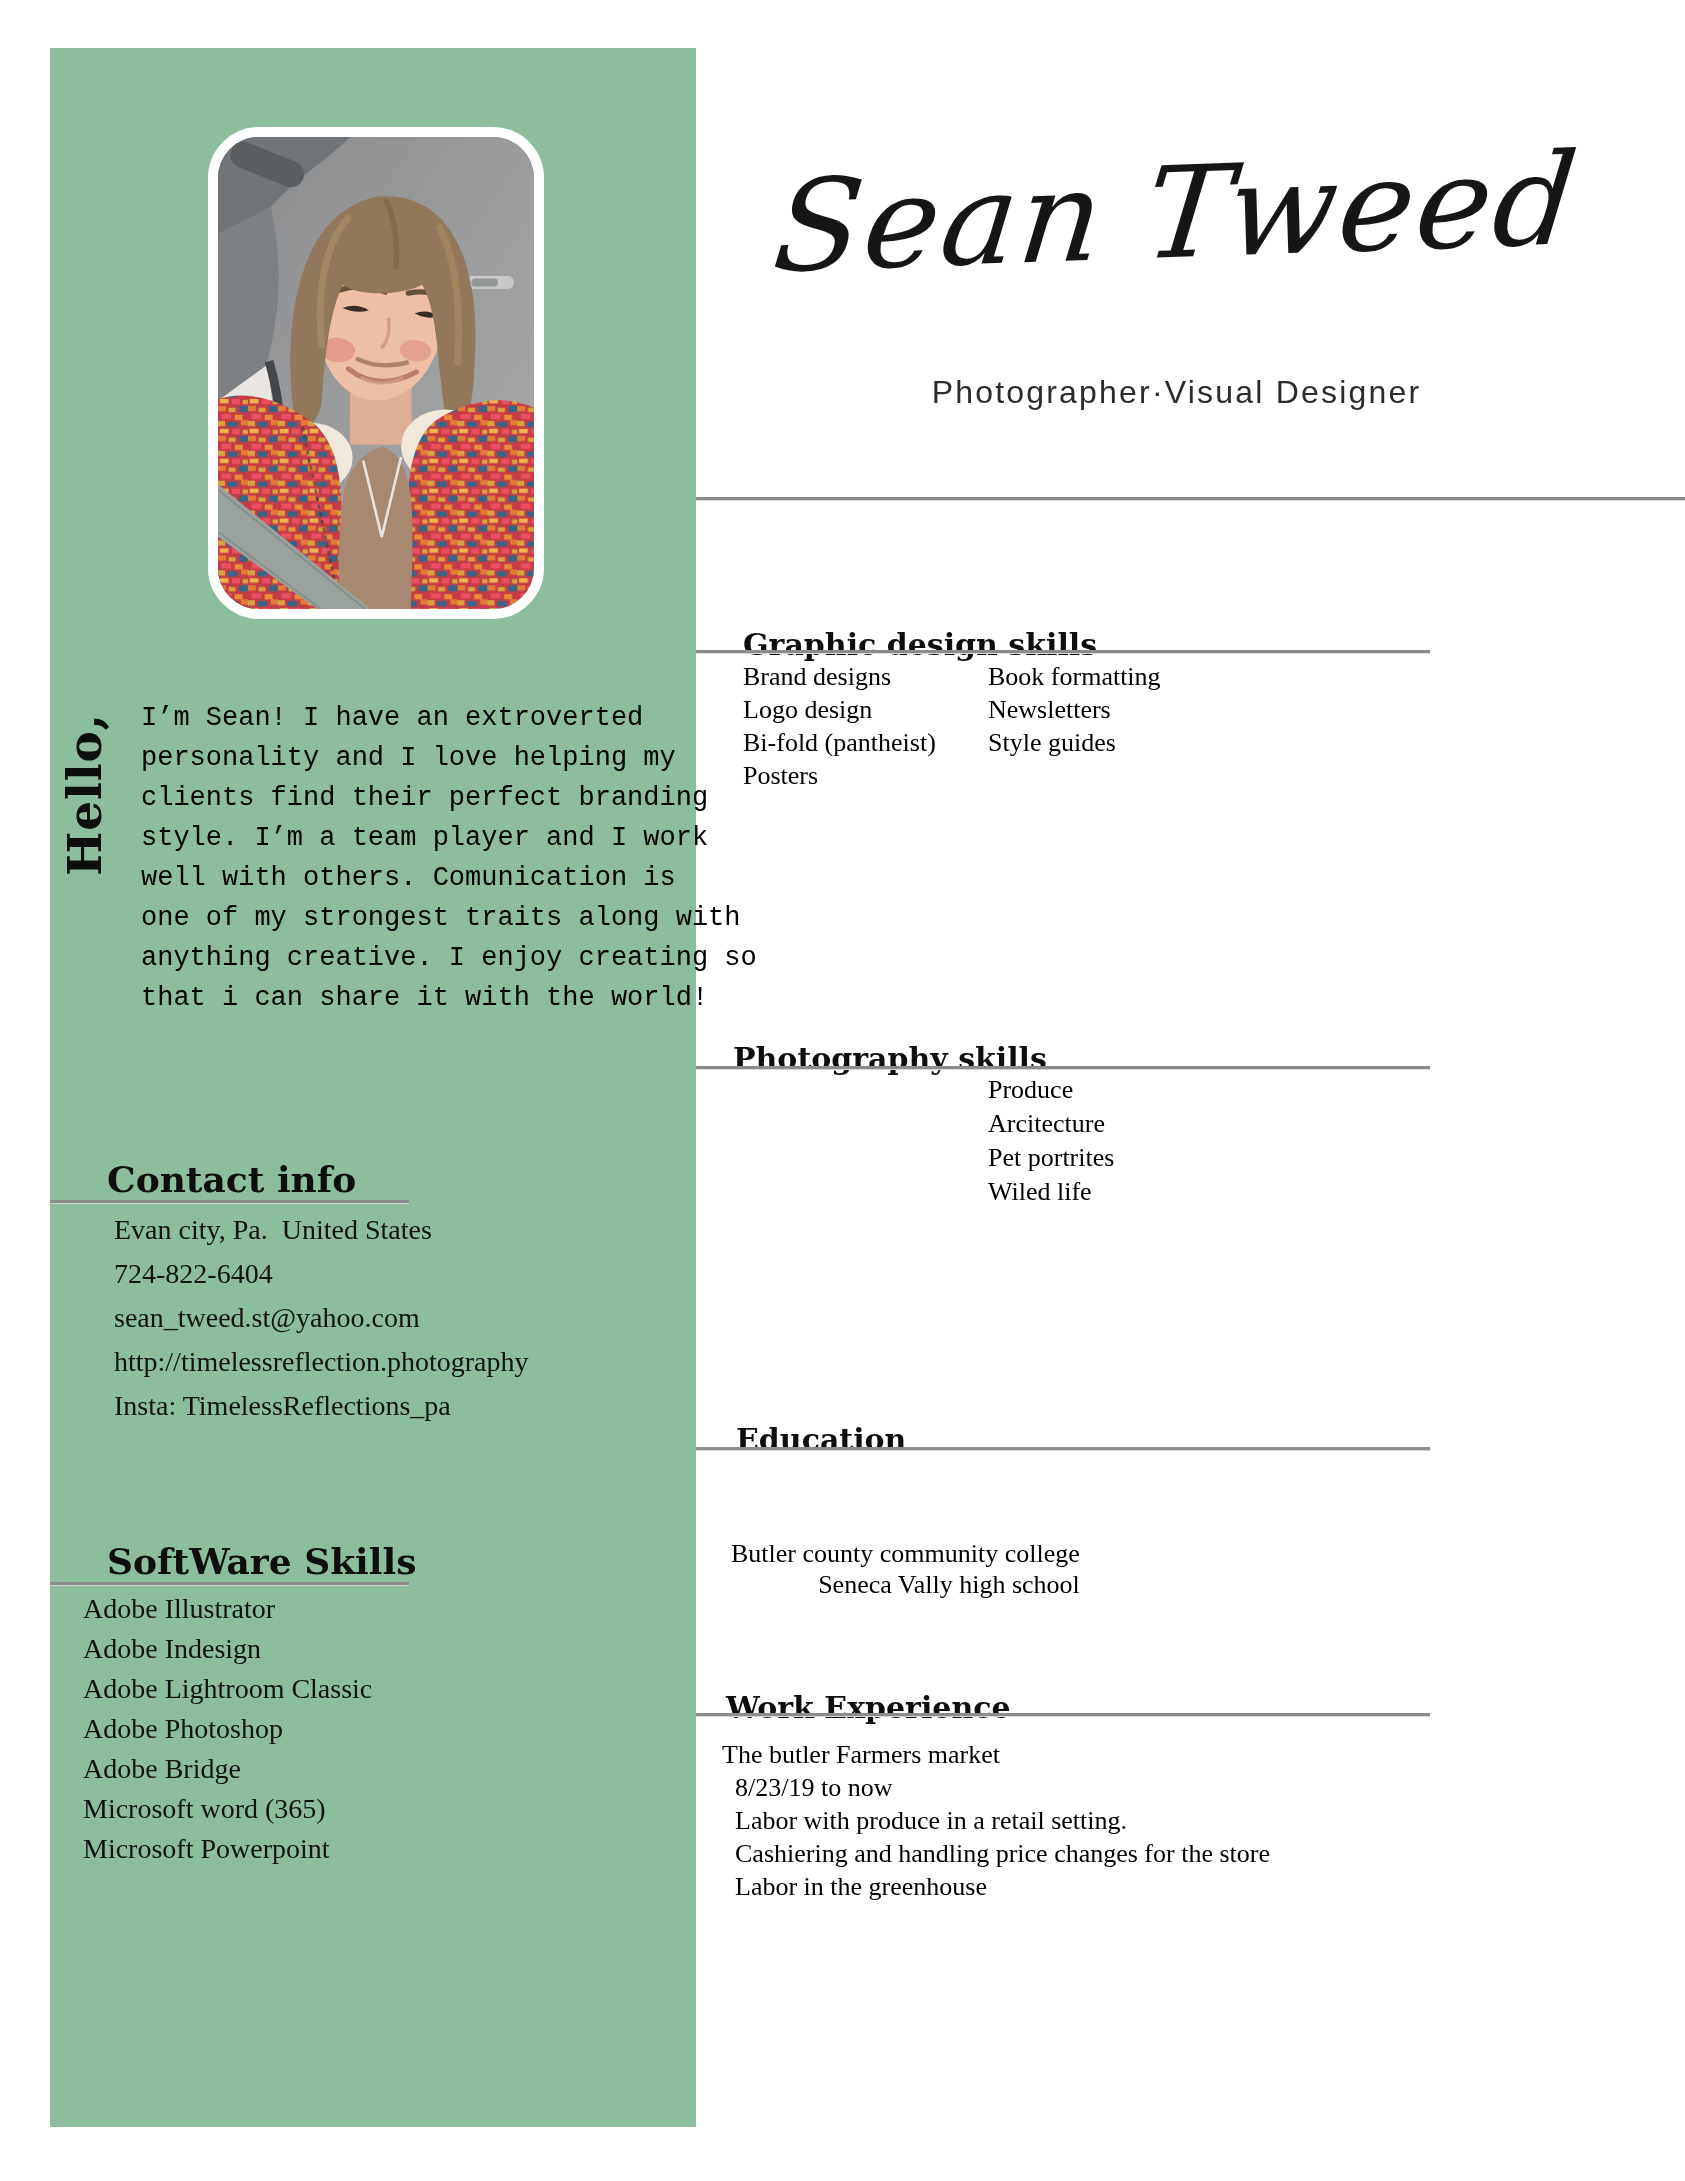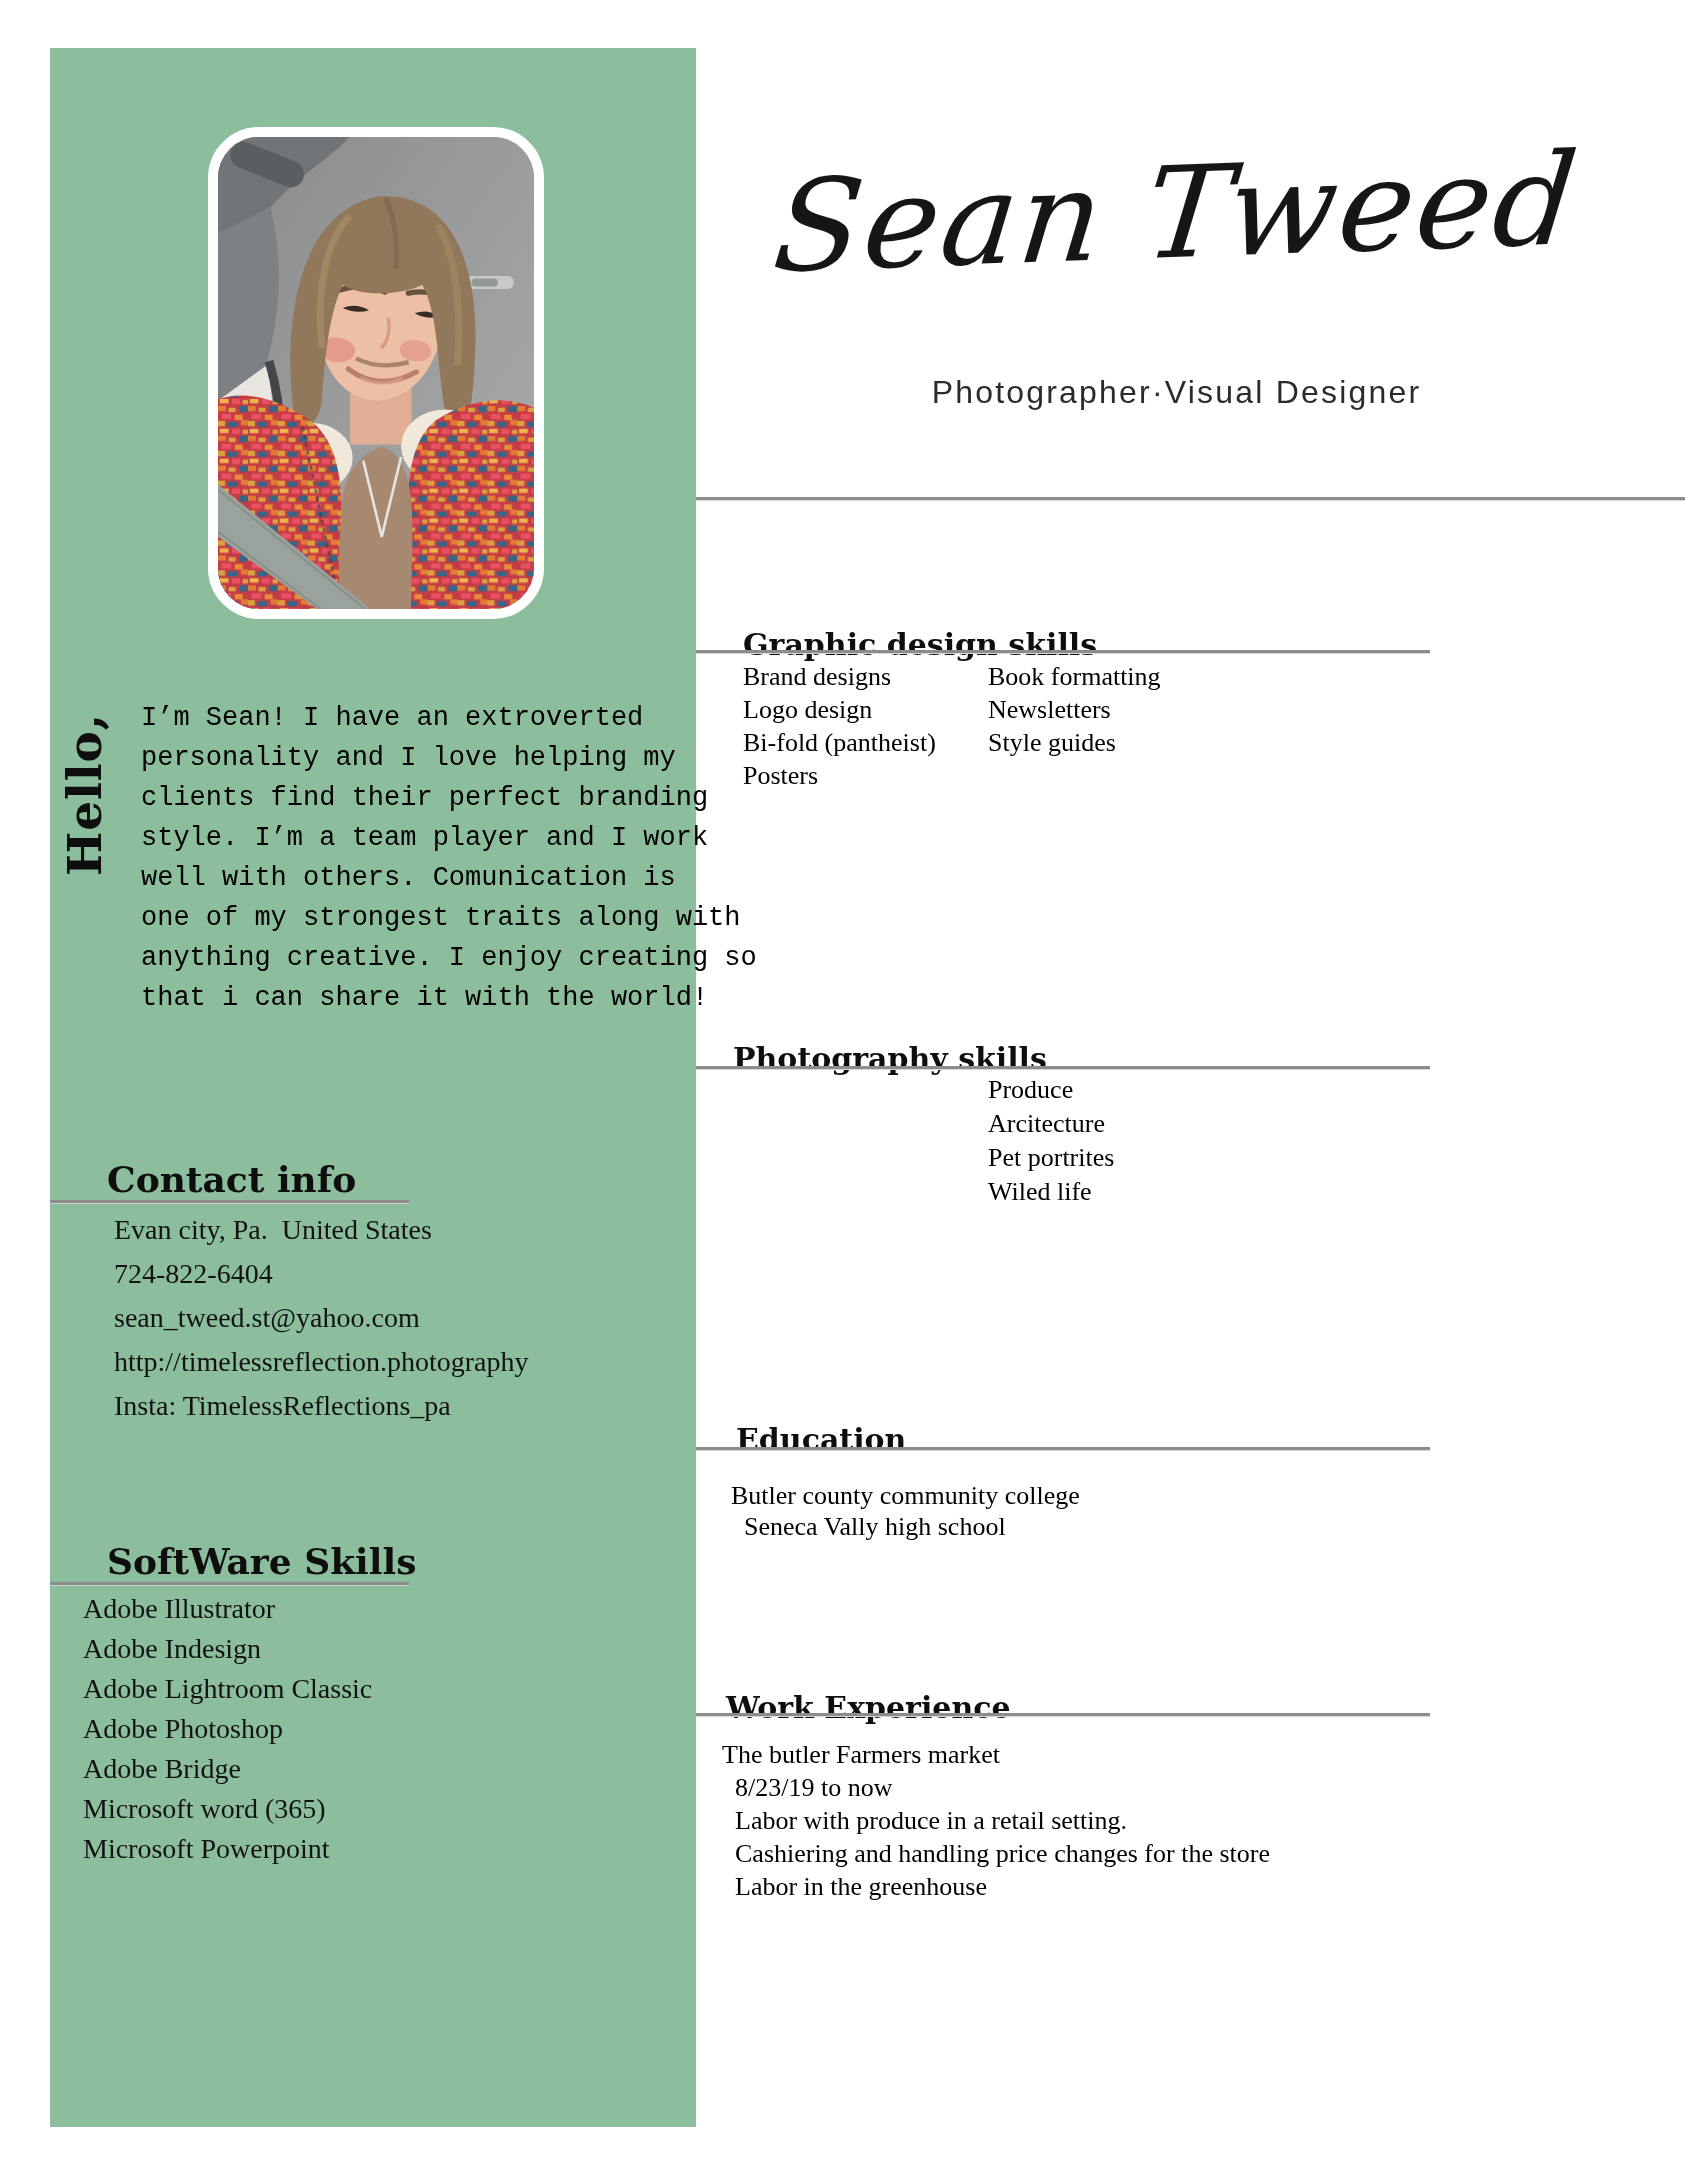--- a/index.html
+++ b/index.html
@@ -33,21 +33,21 @@
             border-bottom:0.9px solid #d7d7d7;}
   .sec-heading{position:absolute;font-family:"DejaVu Serif",serif;font-weight:bold;
                font-size:30px;color:#0e0e0e;margin-top:16px;}
   .sec-rule{position:absolute;left:696px;width:734px;height:2.6px;background:#8c8c8c;
             border-bottom:0.9px solid #d7d7d7;}
   .sec-lines{position:absolute;font-size:26px;color:#000000;}
   #g-col1,#g-col2{top:660px;line-height:33px;}
   #g-col1{left:743px;} #g-col2{left:988px;}
   #p-col1,#p-col2{top:1073px;line-height:34px;}
   #p-col1{left:729px;} #p-col2{left:988px;}
-  #e-lines{left:731px;top:1480px;line-height:31px;}
+  #e-lines{left:731px;top:1538px;line-height:31px;text-align:right;}
   #w-lines{left:722px;top:1738px;line-height:33px;}
 </style>
 </head>
 <body>
 
 <div id="page">
 
   <div id="sidebar">
 
     <div id="photo-frame">

